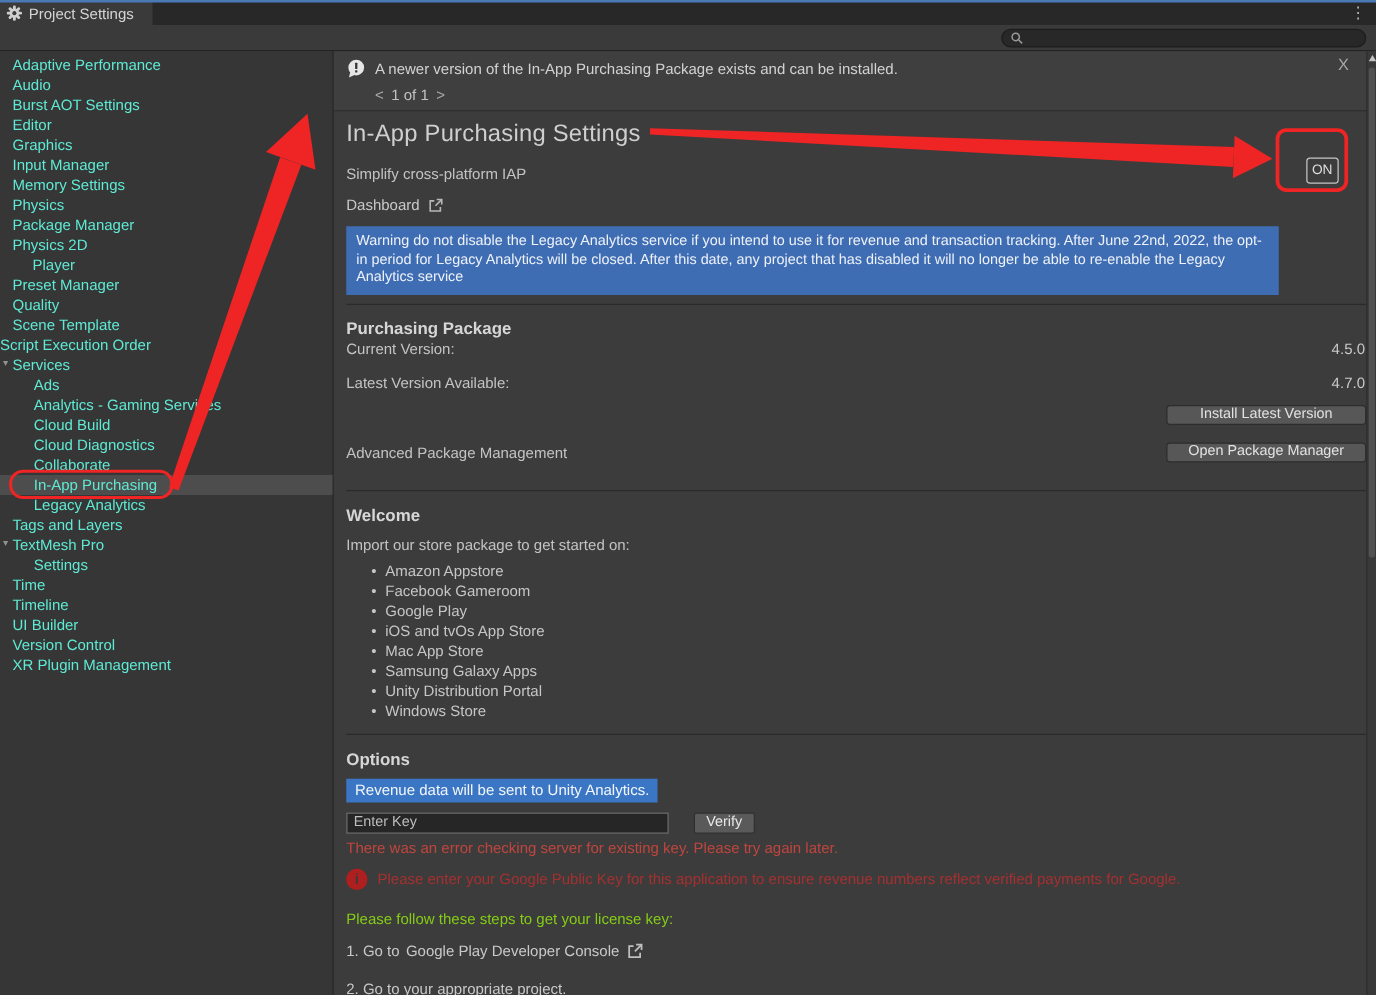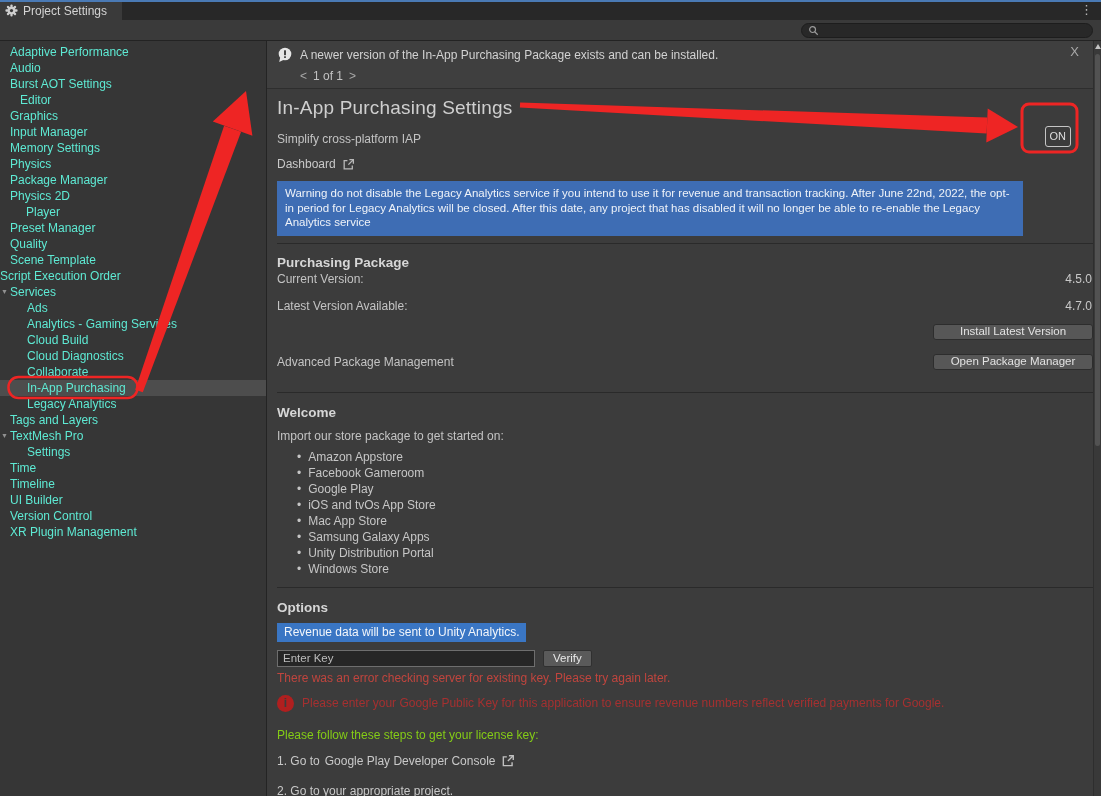--- a/index.html
+++ b/index.html
@@ -82,21 +82,21 @@
   .b1 { margin-top:11px; } .b2 { margin-top:14px; }
   .adv-label { font-size:12px; color:#c3c3c3; }
 
   .intro { margin-top:9px; font-size:12px; color:#c3c3c3; }
   .bullets { margin-top:6px; margin-left:20px; }
   .bullet-row { height:16px; line-height:16px; font-size:12px; color:#c6c6c6; display:flex; gap:7px; }
   .bullet { color:#c6c6c6; }
 
   .note-chip { display:inline-block; margin-top:8px; background:var(--note_blue); color:#f2f6fb;
                font-size:12px; padding:2px 7px 3px 7px; }
-  .key-row { margin-top:8px; display:flex; align-items:center; gap:8px; }
+  .key-row { margin-top:8px; display:flex; align-items:center; gap:20px; }
   .key-input { width:258px; height:17px; background:#262626; border:1px solid #6e6e6e;
                color:#bdbdbd; font-size:11.5px; font-family:inherit; padding:0 5px; }
   .verify-btn { background:#5a5a5a; border:1px solid #303030; border-radius:2px; color:#e8e8e8;
                 font-size:11.5px; font-family:inherit; height:17px; padding:0 9px; cursor:default; }
   .err-line { margin-top:4px; font-size:12px; color:var(--error_red); }
   .gkey-row { margin-top:10px; display:flex; align-items:center; gap:8px; width:790px; }
   .gkey-icon { width:17px; height:17px; border-radius:50%; background:#b01f1f; color:#3c3c3c;
                font-weight:bold; font-size:12px; text-align:center; line-height:17px; flex:0 0 17px; }
   .gkey-text { font-size:12px; color:var(--error_dark_red); }
   .steps-intro { margin-top:16px; font-size:12px; color:#84cc16; }
@@ -148,21 +148,21 @@
     <input placeholder="" style="">
   </div>
 </div>
 
 <div class="content">
   <div class="sidebar">
     <div>
         <div class="side-row" style="padding-left: 10px;"><span class="side-label">Adaptive Performance</span></div>
         <div class="side-row" style="padding-left: 10px;"><span class="side-label">Audio</span></div>
         <div class="side-row" style="padding-left: 10px;"><span class="side-label">Burst AOT Settings</span></div>
-        <div class="side-row" style="padding-left: 20px;"><span class="side-label">Editor</span></div>
+        <div class="side-row" style="padding-left: 10px;"><span class="side-label">Editor</span></div>
         <div class="side-row" style="padding-left: 10px;"><span class="side-label">Graphics</span></div>
         <div class="side-row" style="padding-left: 10px;"><span class="side-label">Input Manager</span></div>
         <div class="side-row" style="padding-left: 10px;"><span class="side-label">Memory Settings</span></div>
         <div class="side-row" style="padding-left: 10px;"><span class="side-label">Physics</span></div>
         <div class="side-row" style="padding-left: 10px;"><span class="side-label">Package Manager</span></div>
         <div class="side-row" style="padding-left: 10px;"><span class="side-label">Physics 2D</span></div>
         <div class="side-row" style="padding-left: 26px;"><span class="side-label">Player</span></div>
         <div class="side-row" style="padding-left: 10px;"><span class="side-label">Preset Manager</span></div>
         <div class="side-row" style="padding-left: 10px;"><span class="side-label">Quality</span></div>
         <div class="side-row" style="padding-left: 10px;"><span class="side-label">Scene Template</span></div>

